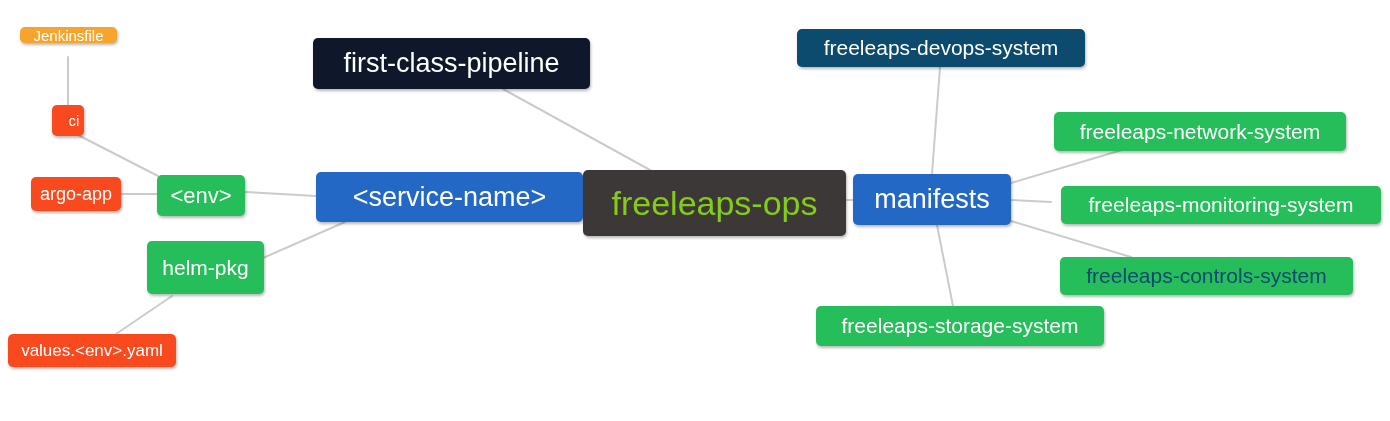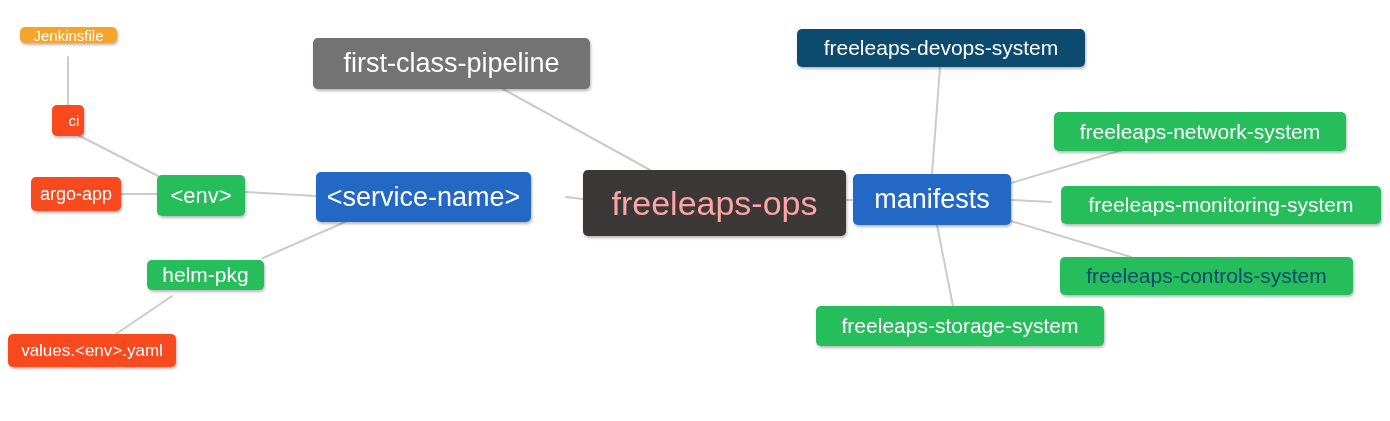--- a/index.html
+++ b/index.html
@@ -68,33 +68,33 @@
       </div>
       <div class="node" style="left: 52px; top: 105px; width: 32px; height: 31px; background: rgb(248, 73, 31); font-size: 15px; color: rgb(255, 255, 255); padding-left: 12px;">
         <span>ci</span>
       </div>
       <div class="node" style="left: 31px; top: 177px; width: 90px; height: 34px; background: rgb(248, 73, 31); font-size: 18px; color: rgb(255, 255, 255);">
         <span>argo-app</span>
       </div>
       <div class="node" style="left: 157px; top: 175px; width: 88px; height: 41px; background: rgb(37, 190, 91); font-size: 22px; color: rgb(255, 255, 255);">
         <span>&lt;env&gt;</span>
       </div>
-      <div class="node" style="left: 147px; top: 260px; width: 117px; height: 30px; background: rgb(37, 190, 91); font-size: 21px; color: rgb(255, 255, 255);">
+      <div class="node" style="left: 147px; top: 241px; width: 117px; height: 53px; background: rgb(37, 190, 91); font-size: 21px; color: rgb(255, 255, 255);">
         <span>helm-pkg</span>
       </div>
       <div class="node" style="left: 8px; top: 334px; width: 168px; height: 33px; background: rgb(248, 73, 31); font-size: 17px; color: rgb(255, 255, 255);">
         <span>values.&lt;env&gt;.yaml</span>
       </div>
-      <div class="node" style="left: 313px; top: 38px; width: 277px; height: 51px; background: #737373; font-size: 27px; color: rgb(255, 255, 255);">
+      <div class="node" style="left: 313px; top: 38px; width: 277px; height: 51px; background: #0f172a; font-size: 27px; color: rgb(255, 255, 255);">
         <span>first-class-pipeline</span>
       </div>
-      <div class="node" style="left: 316px; top: 172px; width: 215px; height: 50px; background: rgb(35, 104, 196); font-size: 27px; color: rgb(255, 255, 255);">
+      <div class="node" style="left: 316px; top: 172px; width: 267px; height: 50px; background: rgb(35, 104, 196); font-size: 27px; color: rgb(255, 255, 255);">
         <span>&lt;service-name&gt;</span>
       </div>
-      <div class="node" style="left: 583px; top: 170px; width: 263px; height: 66px; background: rgb(59, 56, 55); font-size: 34px; color: #fca5a5;">
+      <div class="node" style="left: 583px; top: 170px; width: 263px; height: 66px; background: rgb(59, 56, 55); font-size: 34px; color: #84cc16;">
         <span>freeleaps-ops</span>
       </div>
       <div class="node" style="left: 853px; top: 174px; width: 158px; height: 51px; background: rgb(35, 104, 196); font-size: 27px; color: rgb(255, 255, 255);">
         <span>manifests</span>
       </div>
       <div class="node" style="left: 797px; top: 29px; width: 288px; height: 38px; background: #0c4a6e; font-size: 21px; color: rgb(255, 255, 255);">
         <span>freeleaps-devops-system</span>
       </div>
       <div class="node" style="left: 1054px; top: 112px; width: 292px; height: 39px; background: rgb(37, 190, 91); font-size: 21px; color: rgb(255, 255, 255);">
         <span>freeleaps-network-system</span>

